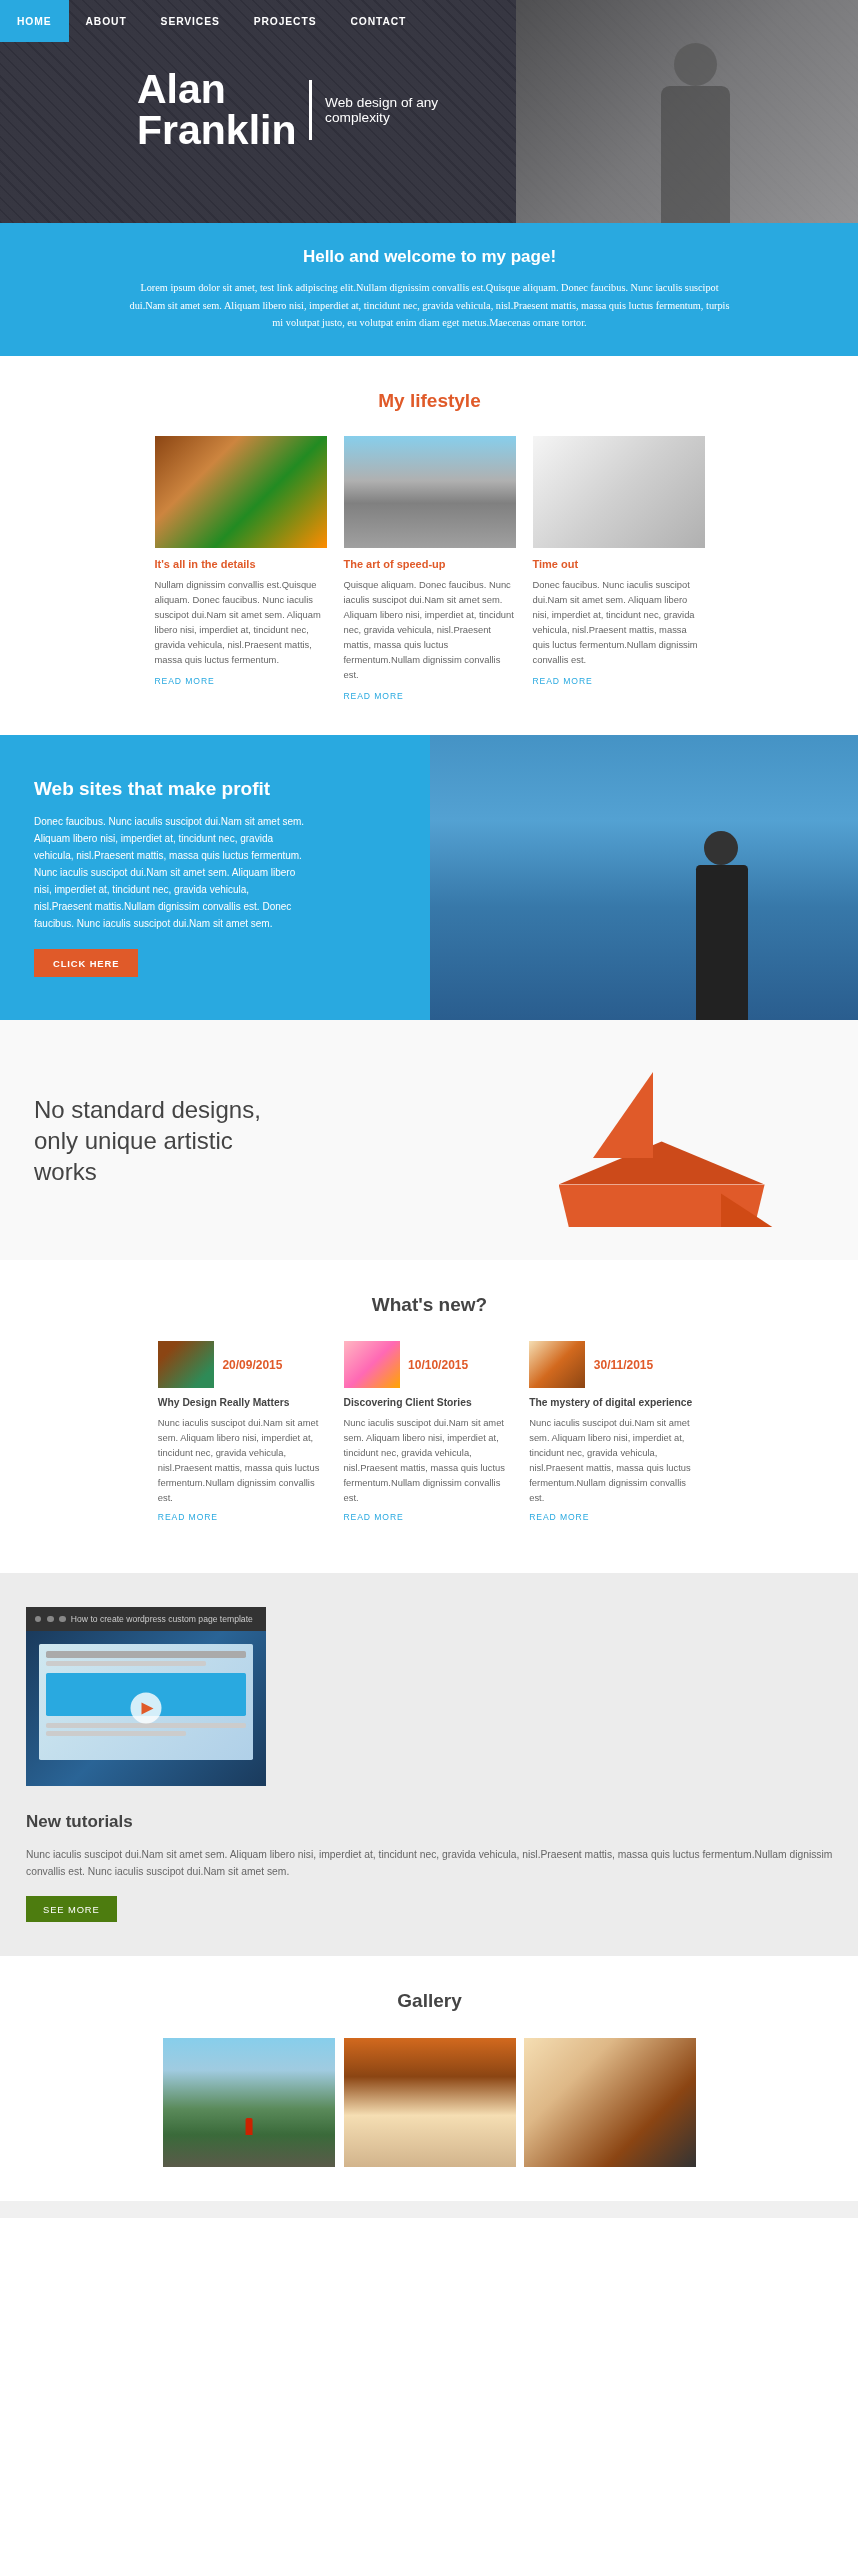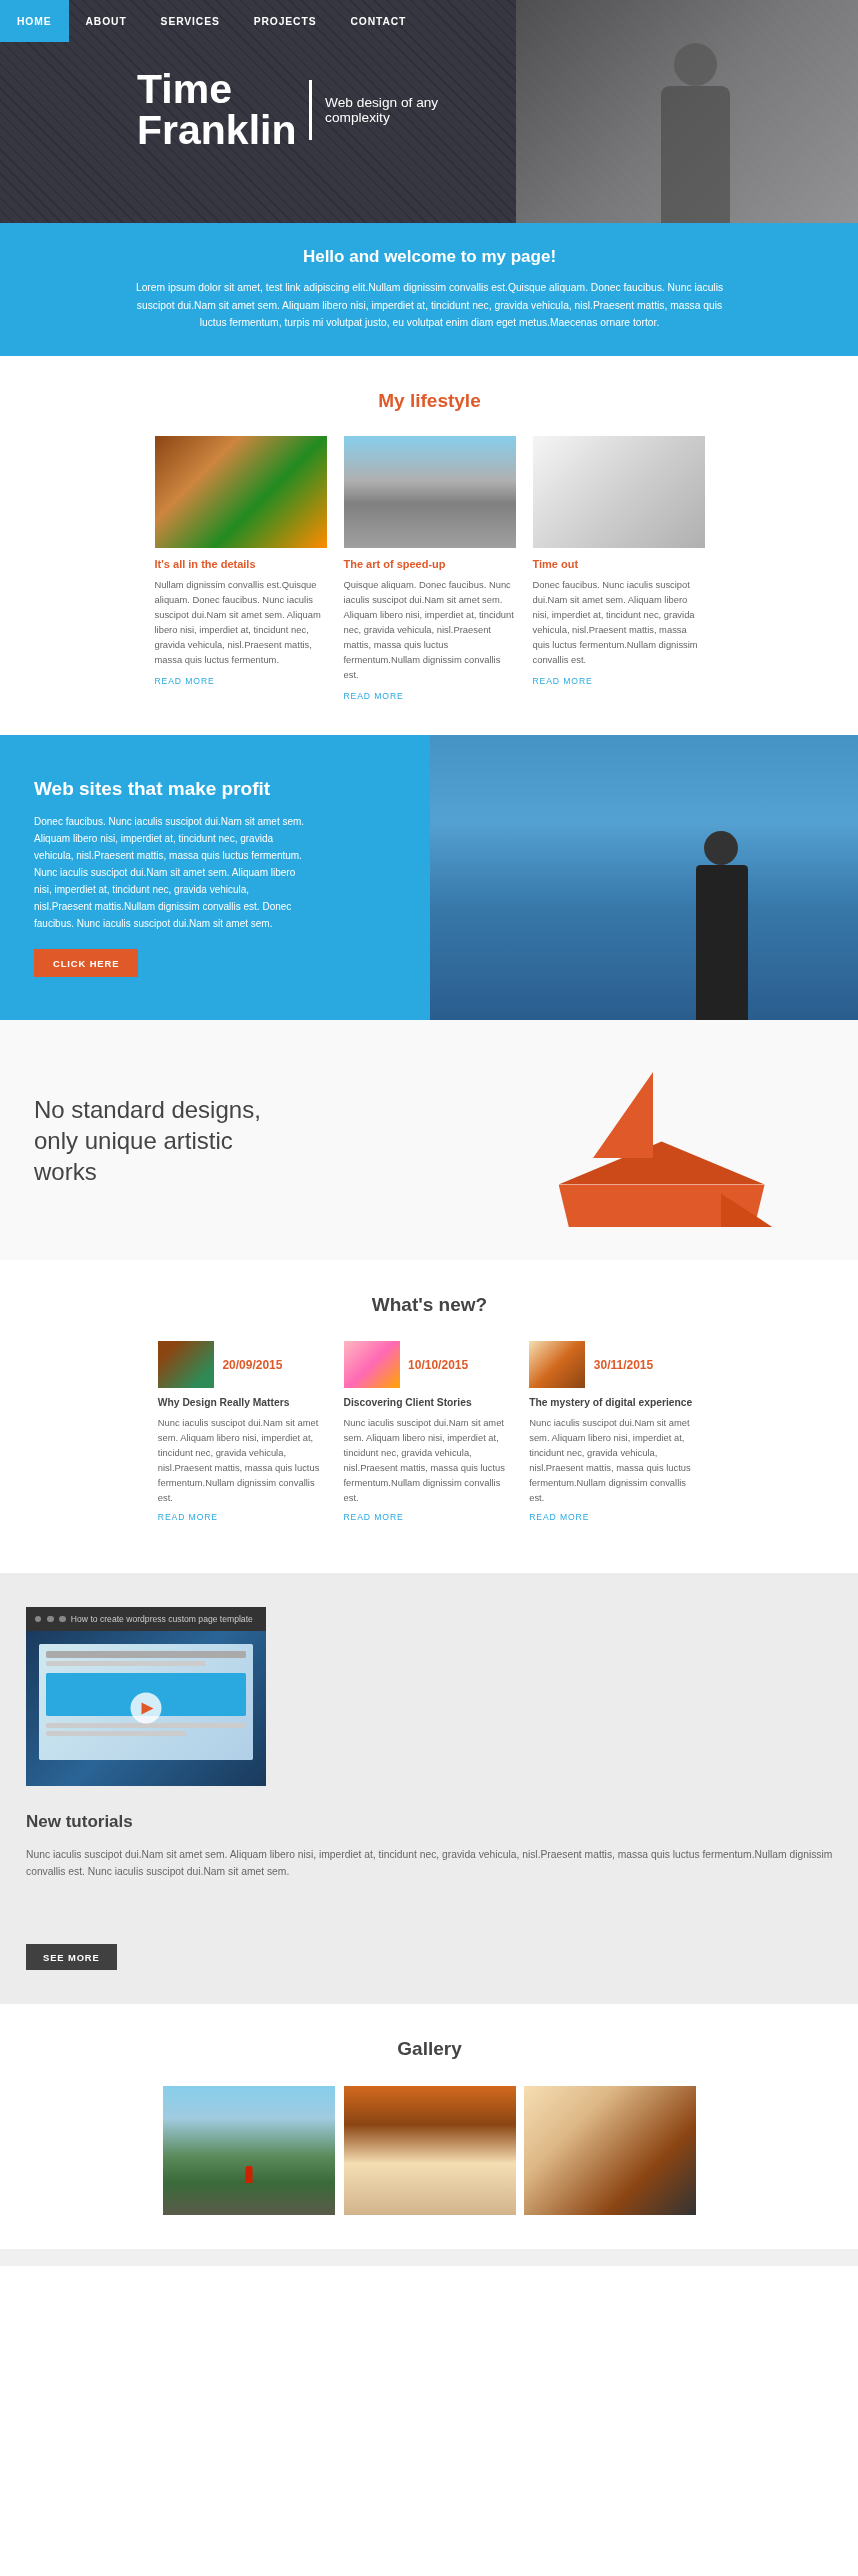--- a/index.html
+++ b/index.html
@@ -72,20 +72,21 @@
       font-size: 17px;
       font-weight: 700;
       margin-bottom: 12px;
     }
     .welcome p {
       color: #fff;
       font-size: 10.3px;
       line-height: 1.7;
       max-width: 601px;
       margin: 0 auto;
+      font-family: Liberation Serif, serif;
     }
 
     
     .lifestyle {
       padding: 34px 26px;
       text-align: center;
     }
     .lifestyle h2 {
       color: #e05a29;
       font-size: 19px;
@@ -345,30 +346,29 @@
       color: #444;
       margin-bottom: 13.7px;
     }
     .tutorial-content p {
       font-size: 10.3px;
       color: #666;
       line-height: 1.7;
       margin-bottom: 15.5px;
     }
     .btn-see-more {
-      background: #404040;
+      background: #4d7c0f;
       color: #fff;
       border: none;
       padding: 7.7px 17px;
       font-size: 9.4px;
-      font-weight: 700;
+      font-weight: 400;
       letter-spacing: 0.9px;
       cursor: pointer;
       text-transform: uppercase;
-      margin-top: 48px;
     }
 
     
     .gallery {
       padding: 34px 26px;
       text-align: center;
     }
     .gallery h2 {
       font-size: 19px;
       color: #444;
@@ -421,21 +421,21 @@
 
     <div style="position:absolute; right:0; top:0; width:343px; height:223px; background: linear-gradient(135deg, #555 0%, #888 50%, #aaa 100%); opacity:0.8;"></div>
     <div style="position:absolute; right:52px; top:17px; width:189px; height:206px;">
 
       <div style="position:absolute; bottom:0; left:43px; width:69px; height:137px; background:#444; border-radius:8.6px 8.6px 0 0; opacity:0.6;"></div>
       <div style="position:absolute; bottom:137px; left:56px; width:43px; height:43px; background:#555; border-radius:50%; opacity:0.7;"></div>
     </div>
     <div class="hero-text">
       <div style="display:flex; align-items:center;">
         <h1>
-          <span>Time</span><br>
+          <span>Alan</span><br>
           <span>Franklin</span>
         </h1>
         <span class="hero-divider"></span>
         <span class="hero-tagline">Web design of any complexity</span>
       </div>
     </div>
   </div>
 </div>
 
 <div class="welcome">

